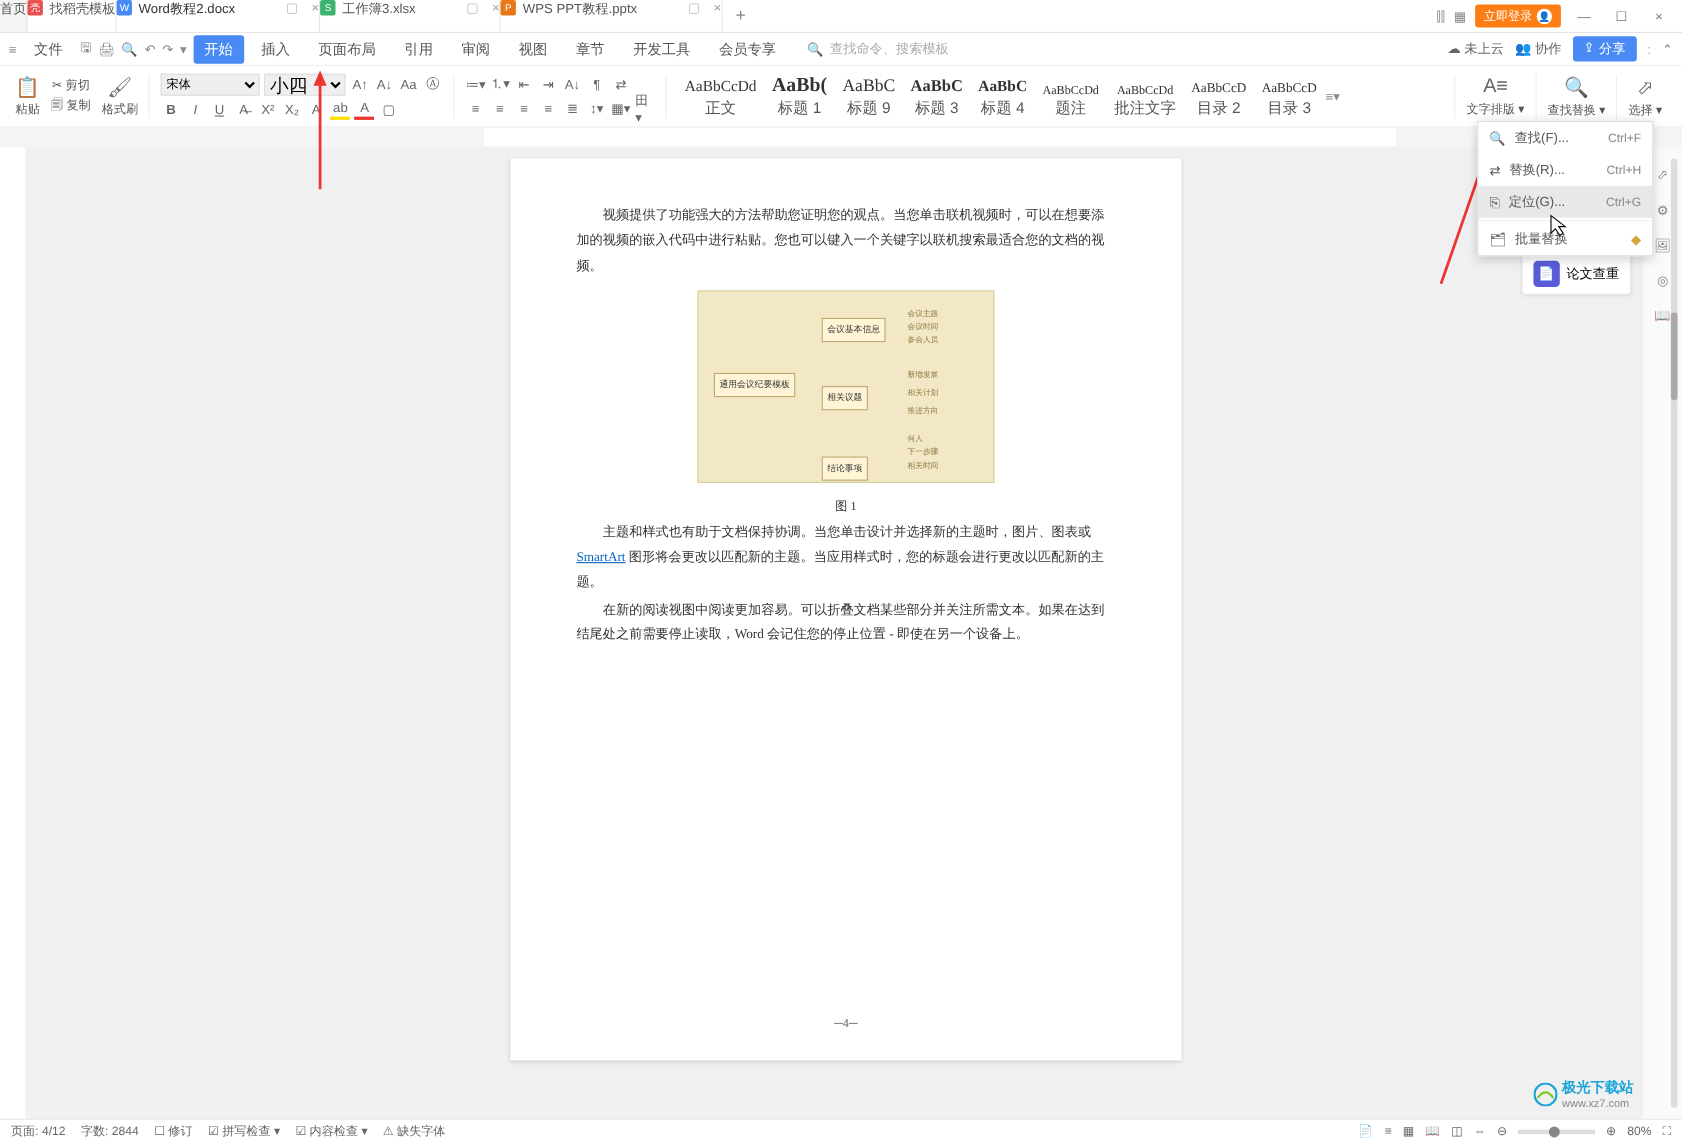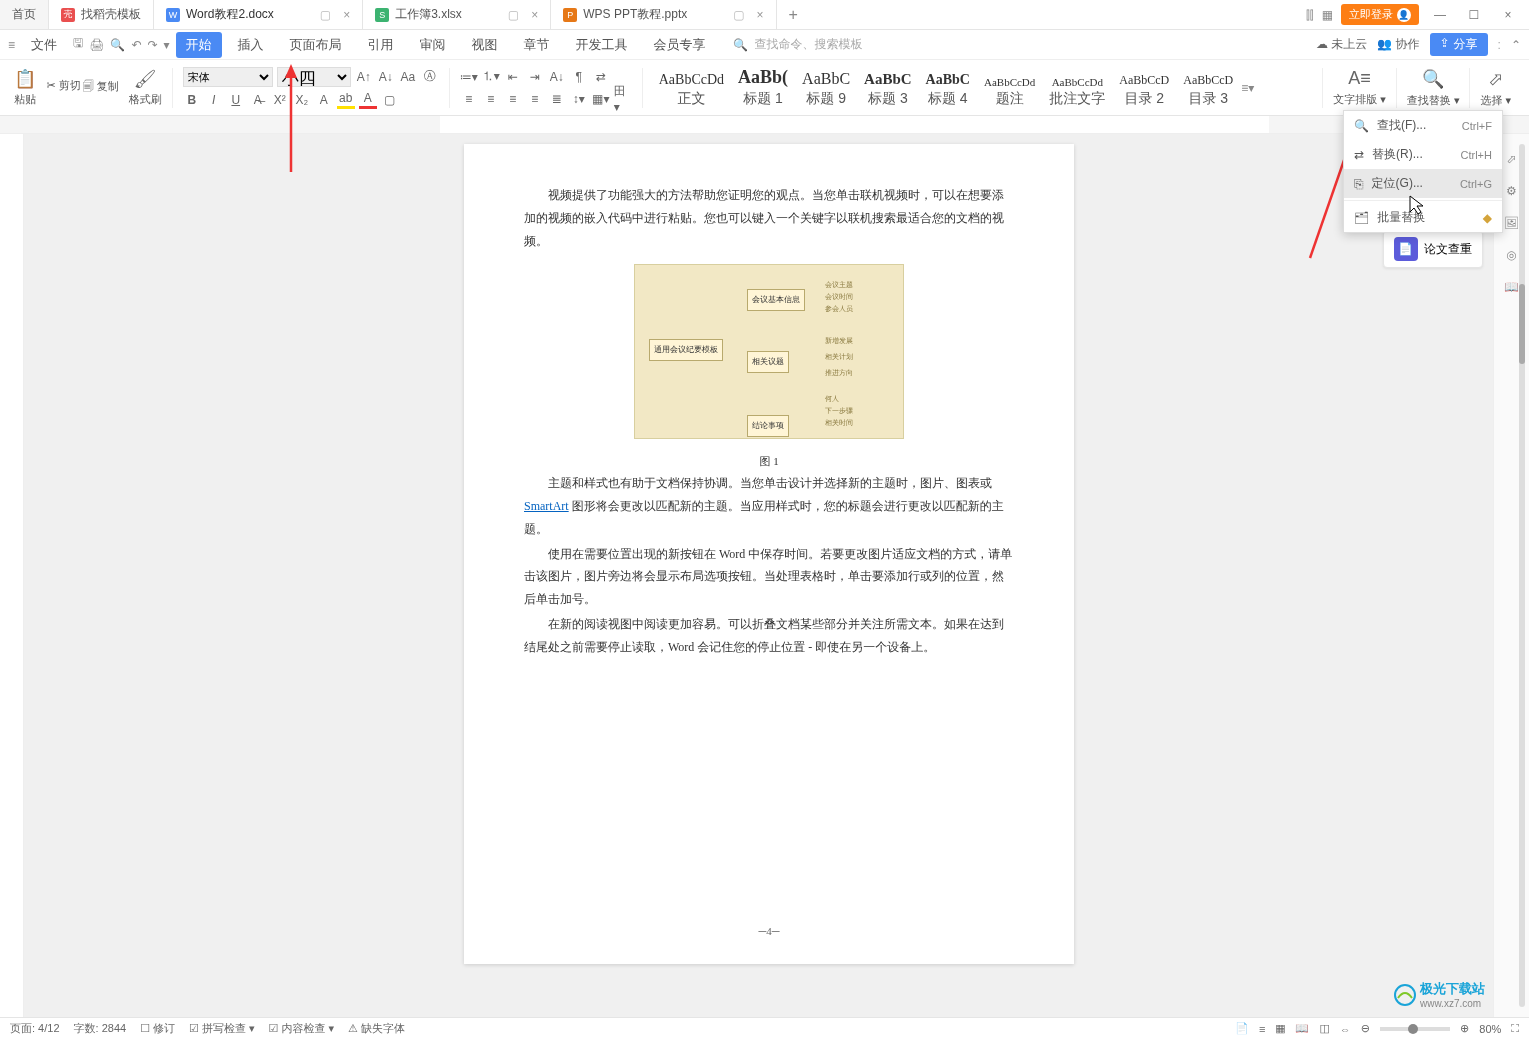--- a/index.html
+++ b/index.html
@@ -1,20 +1,20 @@
 <!DOCTYPE html>
 <html><head>
 <meta charset="utf-8">
 <style>
 * { margin: 0; padding: 0; box-sizing: border-box; }
 body { font-family: "Microsoft YaHei", sans-serif; font-size: 12px; background: #fff; width: 1529px; height: 1039px; overflow: hidden; position: relative; }
 
 
 .titlebar { height: 30px; background: #fff; display: flex; align-items: stretch; border-bottom: 1px solid #e5e5e5; }
-.tab { display: flex; align-items: center; padding: 0 12px; border-right: 1px solid #e5e5e5; gap: 6px; position: relative; color: #555; }
+.tab { display: flex; padding: 0 0; border-right: 1px solid #e5e5e5; gap: 6px; position: relative; color: #555; }
 .tab.home { background: #f5f5f5; }
 .tab.active { background: #fff; color: #333; }
 .tab .icon-sq { width: 14px; height: 14px; display: inline-flex; align-items: center; justify-content: center; border-radius: 2px; font-size: 9px; color: #fff; }
 .tab .close { margin-left: 6px; color: #999; font-size: 12px; }
 .tab-add { display: flex; align-items: center; padding: 0 12px; color: #888; font-size: 16px; }
 .titlebar-right { margin-left: auto; display: flex; align-items: center; gap: 8px; padding-right: 8px; }
 .login-btn { background: #fd7e14; color: #fff; padding: 3px 8px; border-radius: 3px; display: flex; align-items: center; gap: 4px; font-size: 11px; }
 .win-btn { width: 26px; text-align: center; color: #777; font-size: 12px; }
 
 
@@ -22,21 +22,21 @@
 .menu-left { display: flex; align-items: center; gap: 6px; }
 .menu-item { padding: 4px 10px; color: #555; border-radius: 3px; font-size: 13px; text-align: right; }
 .menu-item.active { background: #4a8af4; color: #fff; }
 .menu-search { margin-left: 12px; color: #aaa; display: flex; align-items: center; gap: 6px; }
 .menu-right { margin-left: auto; display: flex; align-items: center; gap: 10px; color: #666; font-size: 12px; }
 .share-btn { background: #4a8af4; color: #fff; padding: 3px 10px; border-radius: 3px; display: flex; gap: 4px; }
 
 
 .ribbon { height: 56px; background: #fff; display: flex; align-items: center; padding: 0 8px; border-bottom: 1px solid #e5e5e5; position: relative; }
 .ribbon-group { display: flex; flex-direction: column; align-items: center; gap: 2px; font-size: 11px; color: #555; padding: 0 6px; }
-.ribbon-small-stack { display: flex; flex-direction: row; gap: 2px; font-size: 11px; color: #555; padding: 0 4px; }
+.ribbon-small-stack { display: flex; flex-direction: column; gap: 2px; font-size: 11px; color: #555; padding: 0 4px; align-items: center; }
 .ribbon-sep { width: 1px; height: 40px; background: #eee; margin: 0 4px; }
 .big-icon { font-size: 18px; color: #666; }
 .ribbon-row { display: flex; align-items: center; gap: 4px; color: #666; }
 select.font-sel { border: 1px solid #ddd; font-size: 11px; height: 20px; width: 90px; }
 select.size-sel { border: 1px solid #ddd; font-size: 17px; height: 20px; width: 74px; }
 .fmt-btn { width: 18px; height: 18px; display: inline-flex; align-items: center; justify-content: center; color: #666; font-size: 12px; }
 .style-gallery { display: flex; gap: 2px; margin-left: 6px; align-items: flex-end; }
 .style-item { text-align: center; font-size: 10px; color: #555; padding: 2px 6px; }
 .style-item .prev { font-size: 14px; color: #333; font-family: "Times New Roman", serif; }
 .style-item .lbl { font-size: 14px; margin-top: 2px; }
@@ -306,21 +306,20 @@
         <div class="fig-node" style="left:190px;top:38px">参会人员</div>
         <div class="fig-node" style="left:190px;top:70px">新增发展</div>
         <div class="fig-node" style="left:190px;top:86px">相关计划</div>
         <div class="fig-node" style="left:190px;top:102px">推进方向</div>
         <div class="fig-node" style="left:190px;top:128px">何人</div>
         <div class="fig-node" style="left:190px;top:140px">下一步骤</div>
         <div class="fig-node" style="left:190px;top:152px">相关时间</div>
       </div>
       <div class="fig-caption">图 1</div>
       <p><span>主题和样式也有助于文档保持协调。当您单击设计并选择新的主题时，图片、图表或 </span><a class="smart">SmartArt</a><span> 图形将会更改以匹配新的主题。当应用样式时，您的标题会进行更改以匹配新的主题。</span></p>
-      <p>使用在需要位置出现的新按钮在 Word 中保存时间。若要更改图片适应文档的方式，请单击该图片，图片旁边将会显示布局选项按钮。当处理表格时，单击要添加行或列的位置，然后单击加号。</p>
       <p>在新的阅读视图中阅读更加容易。可以折叠文档某些部分并关注所需文本。如果在达到结尾处之前需要停止读取，Word 会记住您的停止位置 - 即使在另一个设备上。</p>
       <div class="page-num">─4─</div>
     </div>
   </div>
 </div>
 
 <div class="float-side">
   <div class="float-btn" style="justify-content:center;width:38px;padding:6px">
     <span style="color:#888">≪</span>
   </div>

